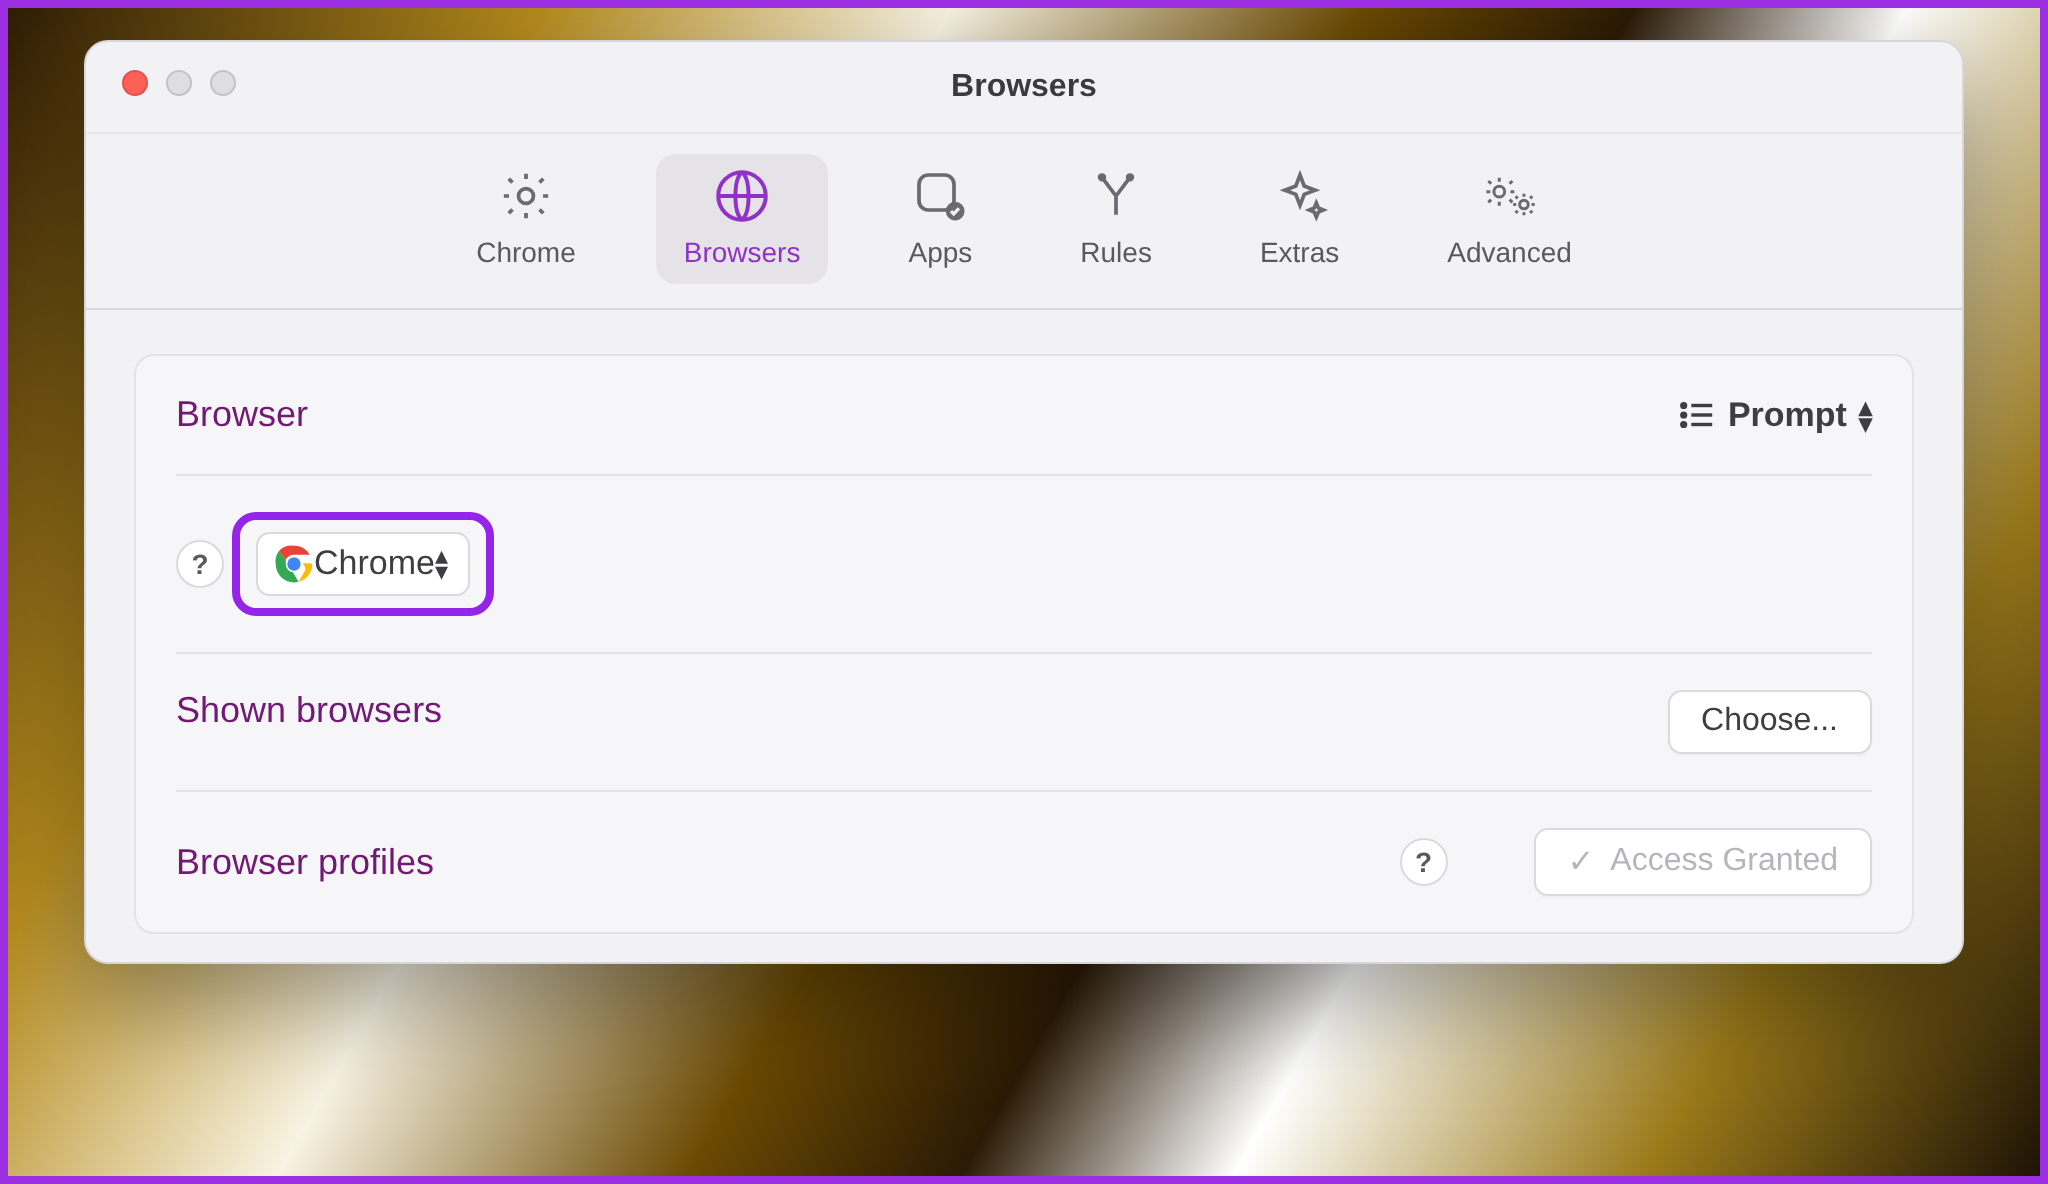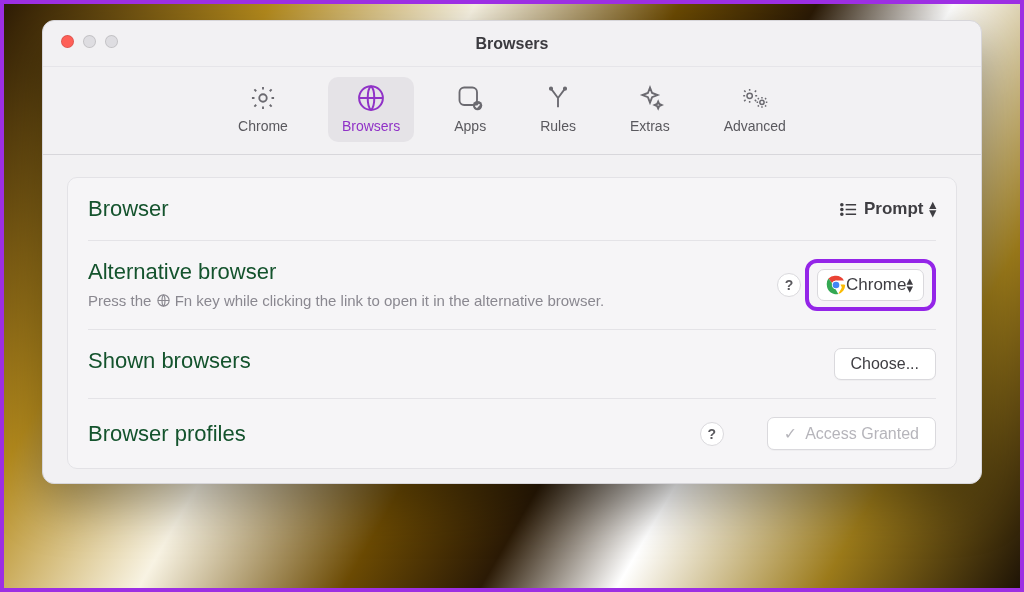--- a/index.html
+++ b/index.html
@@ -32,21 +32,21 @@
   .tab { display: flex; flex-direction: column; align-items: center; gap: 5px; padding: 6px 14px 8px 14px; border-radius: 10px; color: #5a595e; cursor: default; }
   .tab.active { background: #e5e3e7; color: #9032c7; }
   .tab .ticon { width: 30px; height: 30px; display: flex; align-items: center; justify-content: center; color: #6b6a70; }
   .tab.active .ticon { color: #9032c7; }
   .tab .tlabel { font-size: 14px; }
   .content { padding: 22px 24px 8px 24px; }
   .panel { background: #f6f5f7; border: 1px solid #e3e2e6; border-radius: 10px; padding: 0 20px; }
   .row { padding: 18px 0; border-bottom: 1px solid #e4e3e7; display: flex; align-items: flex-start; justify-content: space-between; gap: 20px; min-height: 60px; }
   .row:last-child { border-bottom: none; }
   .row-text { max-width: 520px; }
-  .row-title { font-size: 22px; color: #14532d; font-weight: 500; }
+  .row-title { font-size: 18px; color: #701a75; font-weight: 500; }
   .row-desc { font-size: 15px; color: #8a8890; margin-top: 6px; line-height: 1.35; }
   .row-desc .inline-ic { display: inline-block; vertical-align: -2px; }
   .row-controls { display: flex; align-items: center; gap: 10px; flex-shrink: 0; }
   .prompt-sel { display: flex; align-items: center; gap: 6px; font-size: 17px; color: #3e3d42; font-weight: bold; }
   .chevrons { font-size: 13px; line-height: 0.6; display: flex; flex-direction: column; }
   .helpcircle { width: 24px; height: 24px; border-radius: 50%; background: #fff; border: 1px solid #dad9dd; display: flex; align-items: center; justify-content: center; font-size: 14px; color: #5a595e; font-weight: 600; }
   .macbtn { background: #fff; border: 1px solid #dad9dd; border-radius: 7px; padding: 6px 16px; font-size: 16px; color: #3e3d42; display: flex; align-items: center; gap: 8px; box-shadow: 0 1px 1px rgba(0,0,0,0.03); margin-left: 33px; }
   .highlight-box { border: 4px solid #9425e8; border-radius: 12px; padding: 6px 8px; }
   .chrome-btn { background: #fff; border: 1px solid #dad9dd; border-radius: 7px; padding: 5px 10px 5px 8px; font-size: 17px; color: #3e3d42; display: flex; align-items: center; gap: 0; }
   .access-granted { color: #b6b5bb; }
@@ -149,29 +149,20 @@
             <span>Prompt</span>
             <span class="chevrons">
                 <span>▴</span>
                 <span>▾</span>
               </span>
           </div>
         </div>
       </div>
 
       <div class="row">
-        <div class="row-text">
-          <div class="row-title">Alternative browser</div>
-          <div class="row-desc">
-            <span>Press the </span><span class="inline-ic"><svg width="15" height="15" viewBox="0 0 24 24" fill="none" stroke="#8a8890" stroke-width="1.8">
-                  <circle cx="12" cy="12" r="9"></circle>
-                  <path d="M3 12h18M12 3c3.2 2.6 3.2 15.4 0 18M12 3c-3.2 2.6-3.2 15.4 0 18"></path>
-                </svg></span><span> Fn key while clicking the link to open it in the alternative browser.</span>
-          </div>
-        </div>
         <div class="row-controls">
           <div class="helpcircle" style="margin-right:-6px; z-index:0;">?</div>
           <div class="highlight-box">
             <div class="chrome-btn">
               <span>
                 <svg width="20" height="20" viewBox="0 0 24 24">
                     <circle cx="12" cy="12" r="11" fill="#fff"></circle>
                     <path d="M12 1a11 11 0 0 1 9.5 5.5H12a5.5 5.5 0 0 0-4.9 3L2.9 4.2A11 11 0 0 1 12 1z" fill="#ea4335"></path>
                     <path d="M23 12a11 11 0 0 1-8.3 10.7l4.2-7.3A5.5 5.5 0 0 0 17.5 12l-.02-.5H21.5L23 12z" fill="#fbbc05"></path>
                     <path d="M1 12a11 11 0 0 0 13.7 10.7l-4.2-7.3A5.5 5.5 0 0 1 7.1 9.5L2.9 4.2A11 11 0 0 0 1 12z" fill="#34a853"></path>

